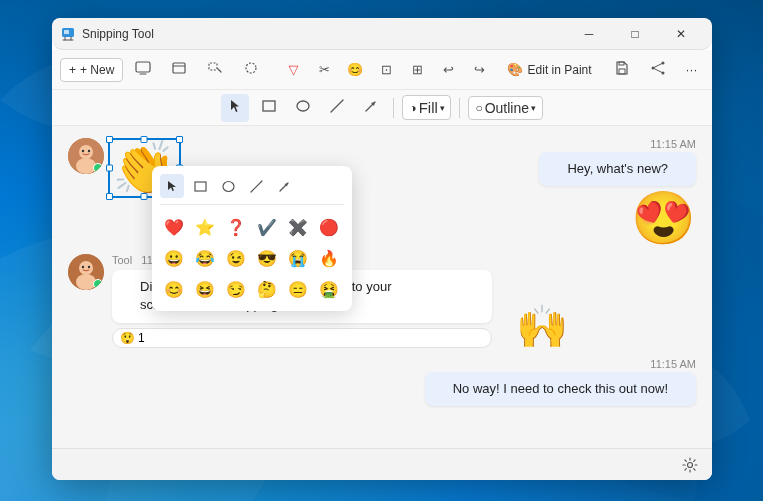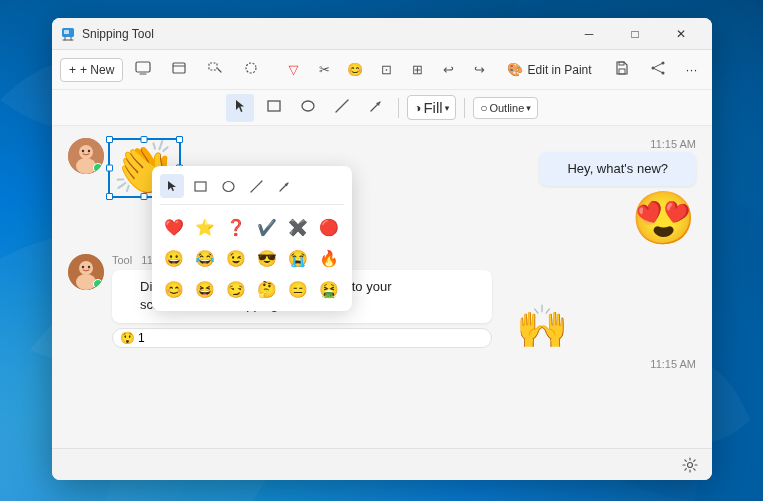--- a/index.html
+++ b/index.html
@@ -46,20 +46,21 @@
 
     
     .title-bar {
       display: flex;
       align-items: center;
       height: 32px;
       background: #f3f3f3;
       padding: 0 8px;
       flex-shrink: 0;
       border-bottom: 1px solid #e0e0e0;
+      border-radius: 11px;
     }
     .title-bar-icon {
       width: 16px;
       height: 16px;
       margin-right: 6px;
       display: flex;
       align-items: center;
       justify-content: center;
     }
     .title-bar-icon svg {
@@ -533,21 +534,21 @@
     <div class="draw-dropdown">
       <span style="font-size:12px;">◑</span>
       <span style="font-size:15px;">Fill</span>
       <span style="font-size:9px;">▾</span>
     </div>
 
     <div class="toolbar-sep"></div>
 
     <div class="draw-dropdown">
       <span style="font-size:12px;">○</span>
-      <span style="font-size:11px;">Outline</span>
+      <span style="font-size:14px;">Outline</span>
       <span style="font-size:9px;">▾</span>
     </div>
   </div>
 
   <div class="main-content">
     <div class="chat-area">
       <div class="messages">
 
         <div class="msg-row">
           <div class="avatar">
@@ -622,20 +623,23 @@
           </div>
 
           <div style="margin-left:16px;align-self:flex-end;">
             <span style="font-size:42px;line-height:1;">🙌</span>
           </div>
         </div>
 
         <div class="msg-row right">
           <div class="msg-right-wrap">
             <span class="msg-time-right">11:15 AM</span>
+            <div class="msg-bubble outgoing">
+              <span>No way! I need to check this out now!</span>
+            </div>
           </div>
         </div>
 
       </div>
     </div>
 
     <div class="emoji-panel">
       <div class="emoji-toolbar">
 
         <div class="emoji-tool active-tool">

